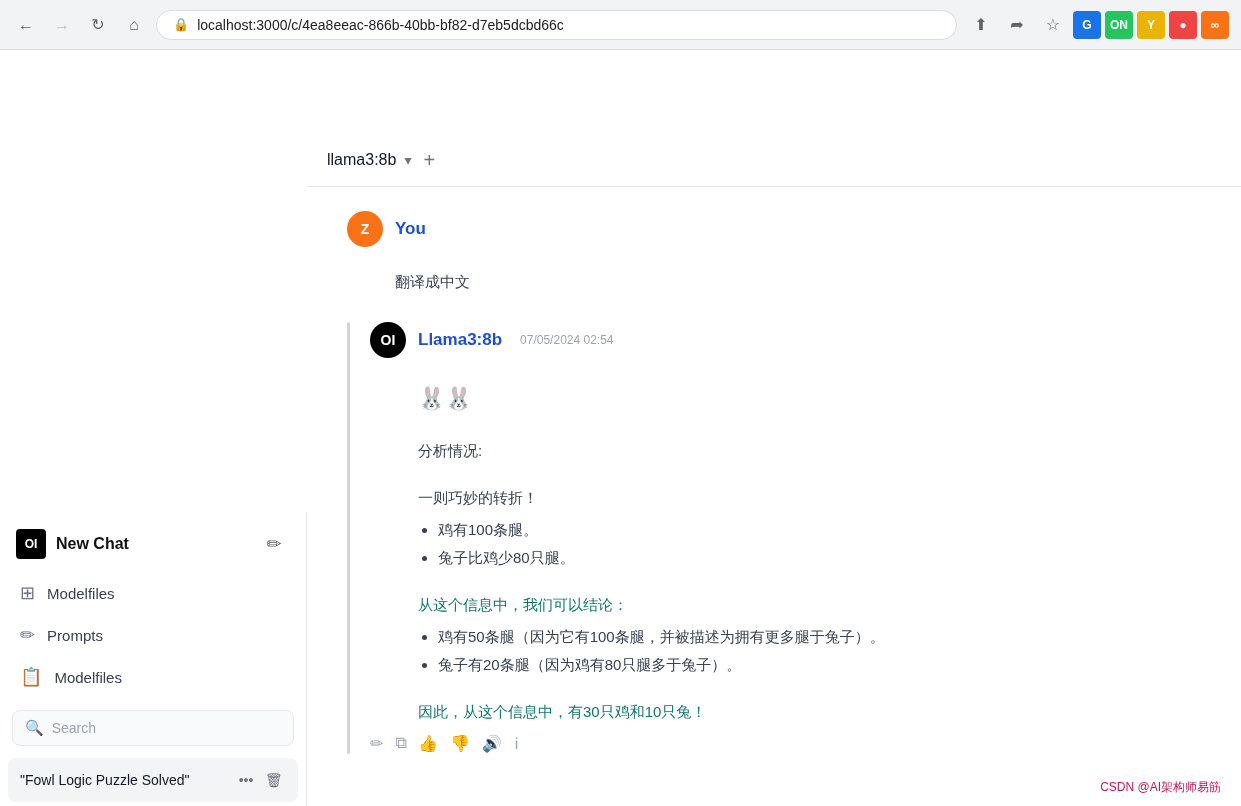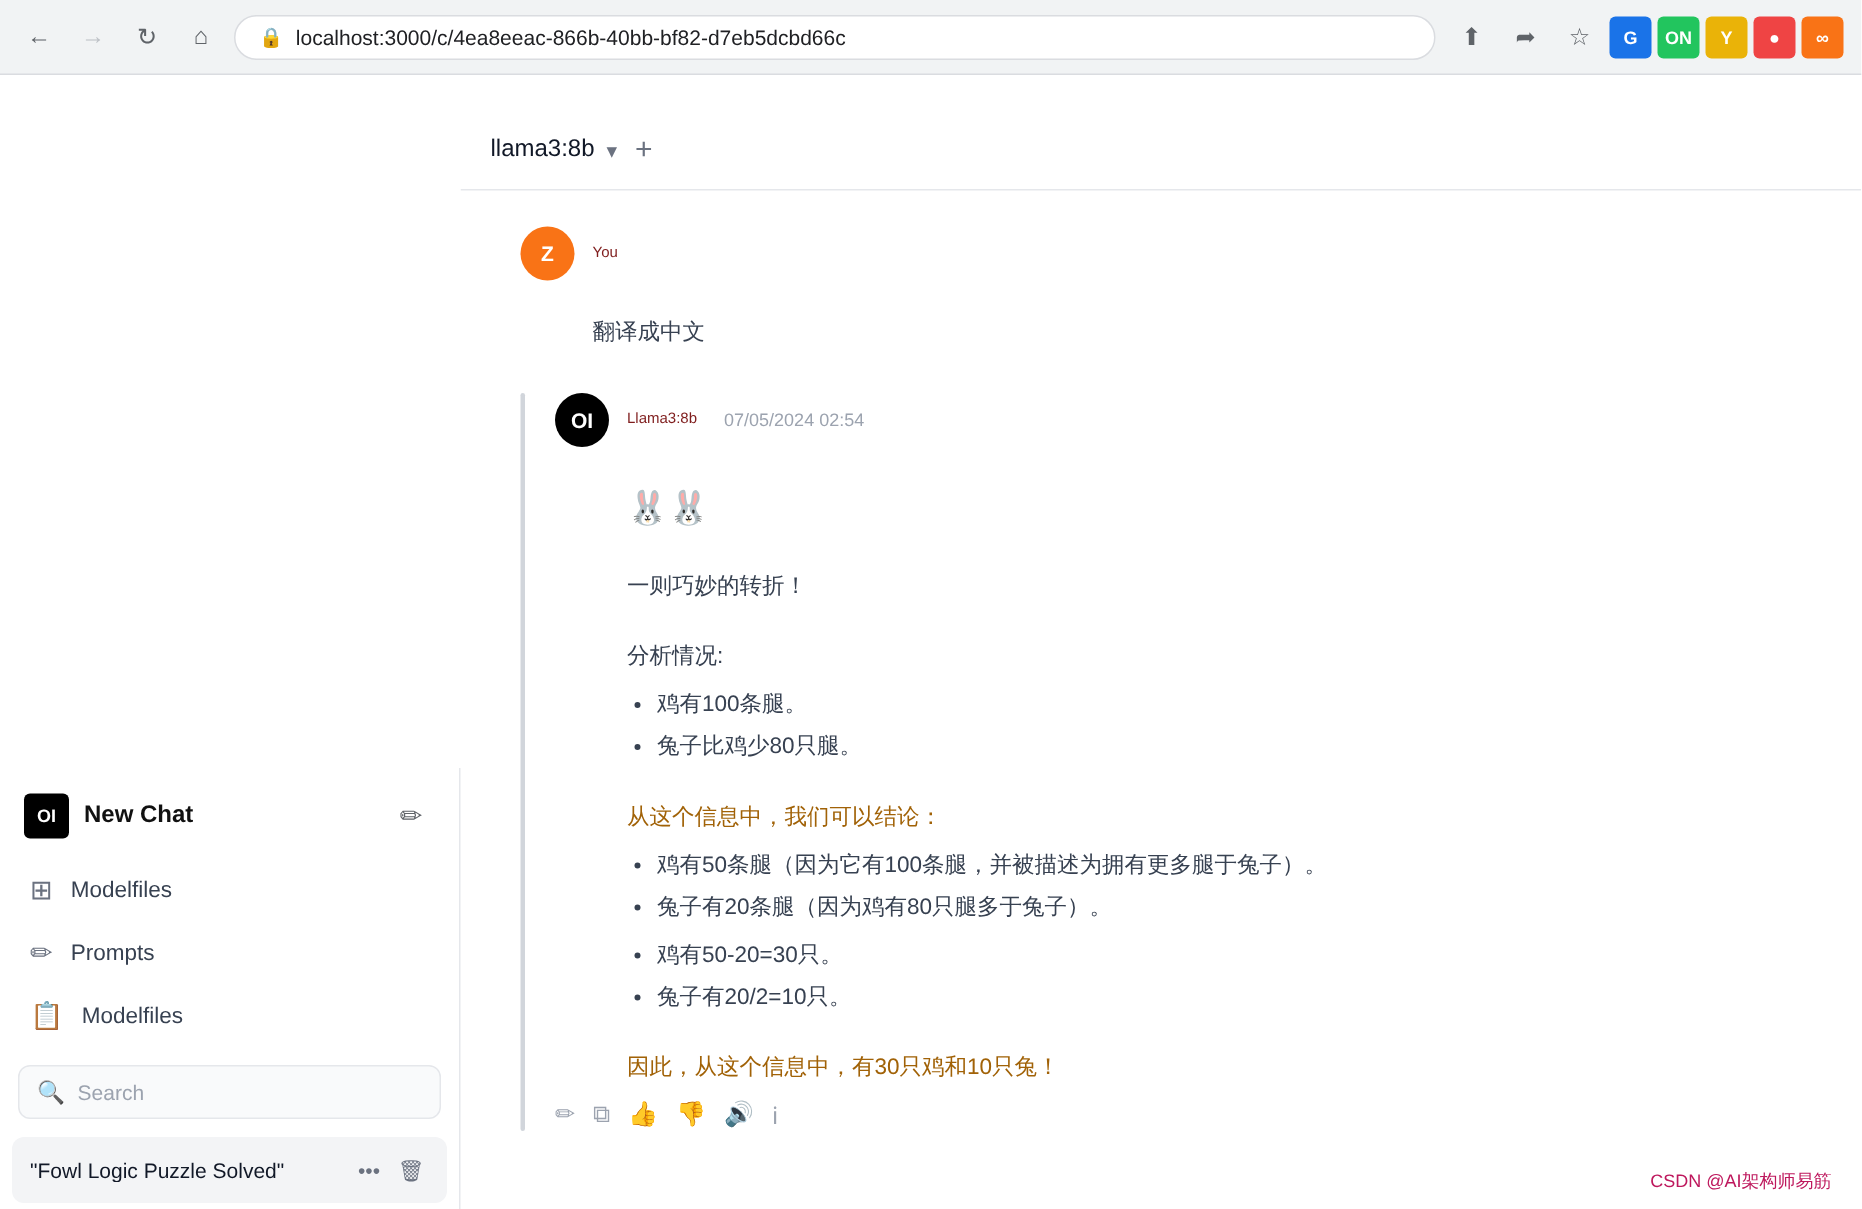--- a/index.html
+++ b/index.html
@@ -194,34 +194,34 @@
     }
     .avatar {
       width: 36px; height: 36px;
       border-radius: 50%;
       display: flex; align-items: center; justify-content: center;
       font-weight: 600; font-size: 14px; flex-shrink: 0;
       align-self: flex-start;
     }
     .avatar-user { background: #f97316; color: #fff; }
     .avatar-ai { background: #000; color: #fff; }
-    .sender-name { font-weight: 400; font-size: 10px; color: #7f1d1d; }
+    .sender-name { font-weight: 700; font-size: 17px; color: #1d4ed8; }
     .message-time { font-size: 12px; color: #9ca3af; margin-left: 6px; }
 
     .message-content {
       margin-left: 48px;
       font-size: 15px;
       color: #374151;
       line-height: 1.6;
     }
     .message-content .emoji { font-size: 22px; }
     .message-content ul { padding-left: 20px; margin: 8px 0; }
     .message-content ul li { margin-bottom: 4px; }
     .message-content p { margin-bottom: 8px; margin-top: 23px; }
-    .highlight-text { color: #a16207; }
+    .highlight-text { color: #0f766e; }
 
     .message-actions {
       display: flex;
       gap: 12px;
       margin-top: 8px;
       align-items: center;
     }
     .msg-action-btn {
       background: none; border: none; cursor: pointer;
       color: #9ca3af; font-size: 16px;
@@ -358,34 +358,30 @@
             <div class="ai-message-body">
               <div class="message-header">
                 <div class="avatar avatar-ai">
                   <span>OI</span>
                 </div>
                 <span class="sender-name">Llama3:8b</span>
                 <span class="message-time">07/05/2024 02:54</span>
               </div>
               <div class="message-content">
                 <p class="emoji">🐰🐰</p>
+                <p>分析情况:</p>
                 <p>一则巧妙的转折！</p>
-                <p>分析情况:</p>
                 <ul>
                   <li>鸡有100条腿。</li>
                   <li>兔子比鸡少80只腿。</li>
                 </ul>
                 <p class="highlight-text">从这个信息中，我们可以结论：</p>
                 <ul>
                   <li>鸡有50条腿（因为它有100条腿，并被描述为拥有更多腿于兔子）。</li>
                   <li>兔子有20条腿（因为鸡有80只腿多于兔子）。</li>
-                </ul>
-                <ul>
-                  <li>鸡有50-20=30只。</li>
-                  <li>兔子有20/2=10只。</li>
                 </ul>
                 <p class="highlight-text">因此，从这个信息中，有30只鸡和10只兔！</p>
               </div>
               <div class="message-actions">
                 <button class="msg-action-btn">✏</button>
                 <button class="msg-action-btn">⧉</button>
                 <button class="msg-action-btn">👍</button>
                 <button class="msg-action-btn">👎</button>
                 <button class="msg-action-btn">🔊</button>
                 <button class="msg-action-btn">ℹ</button>

